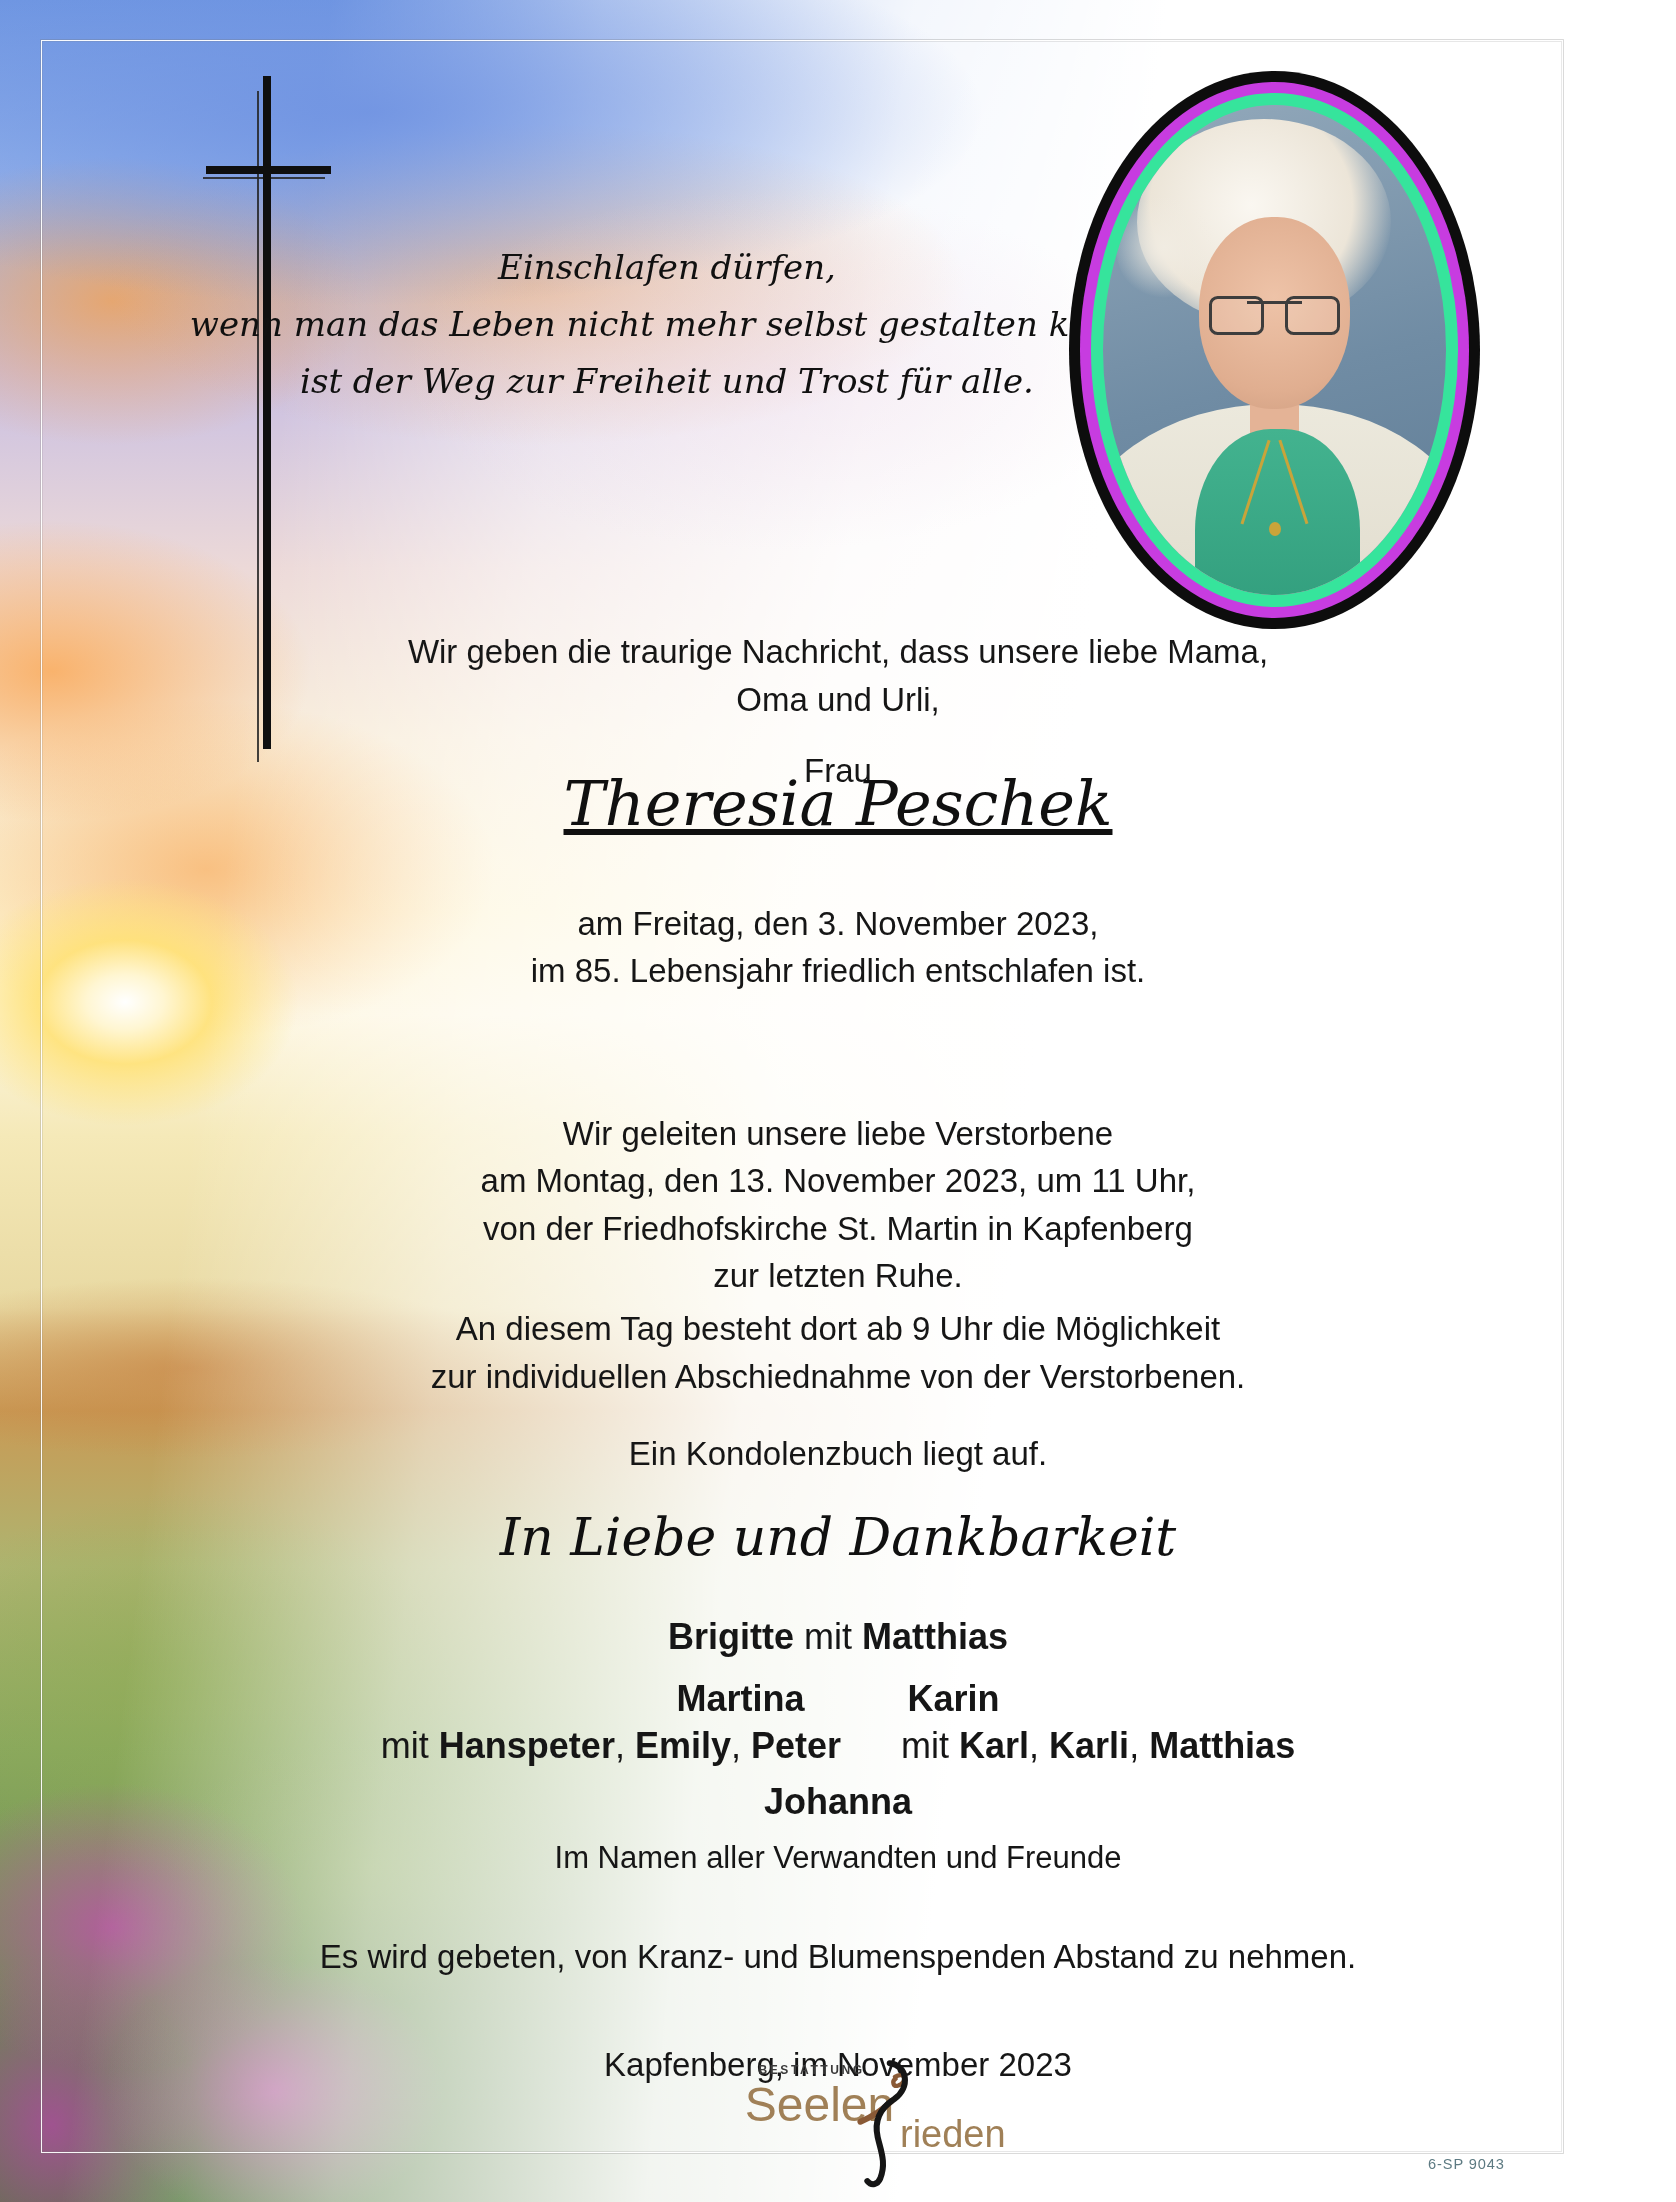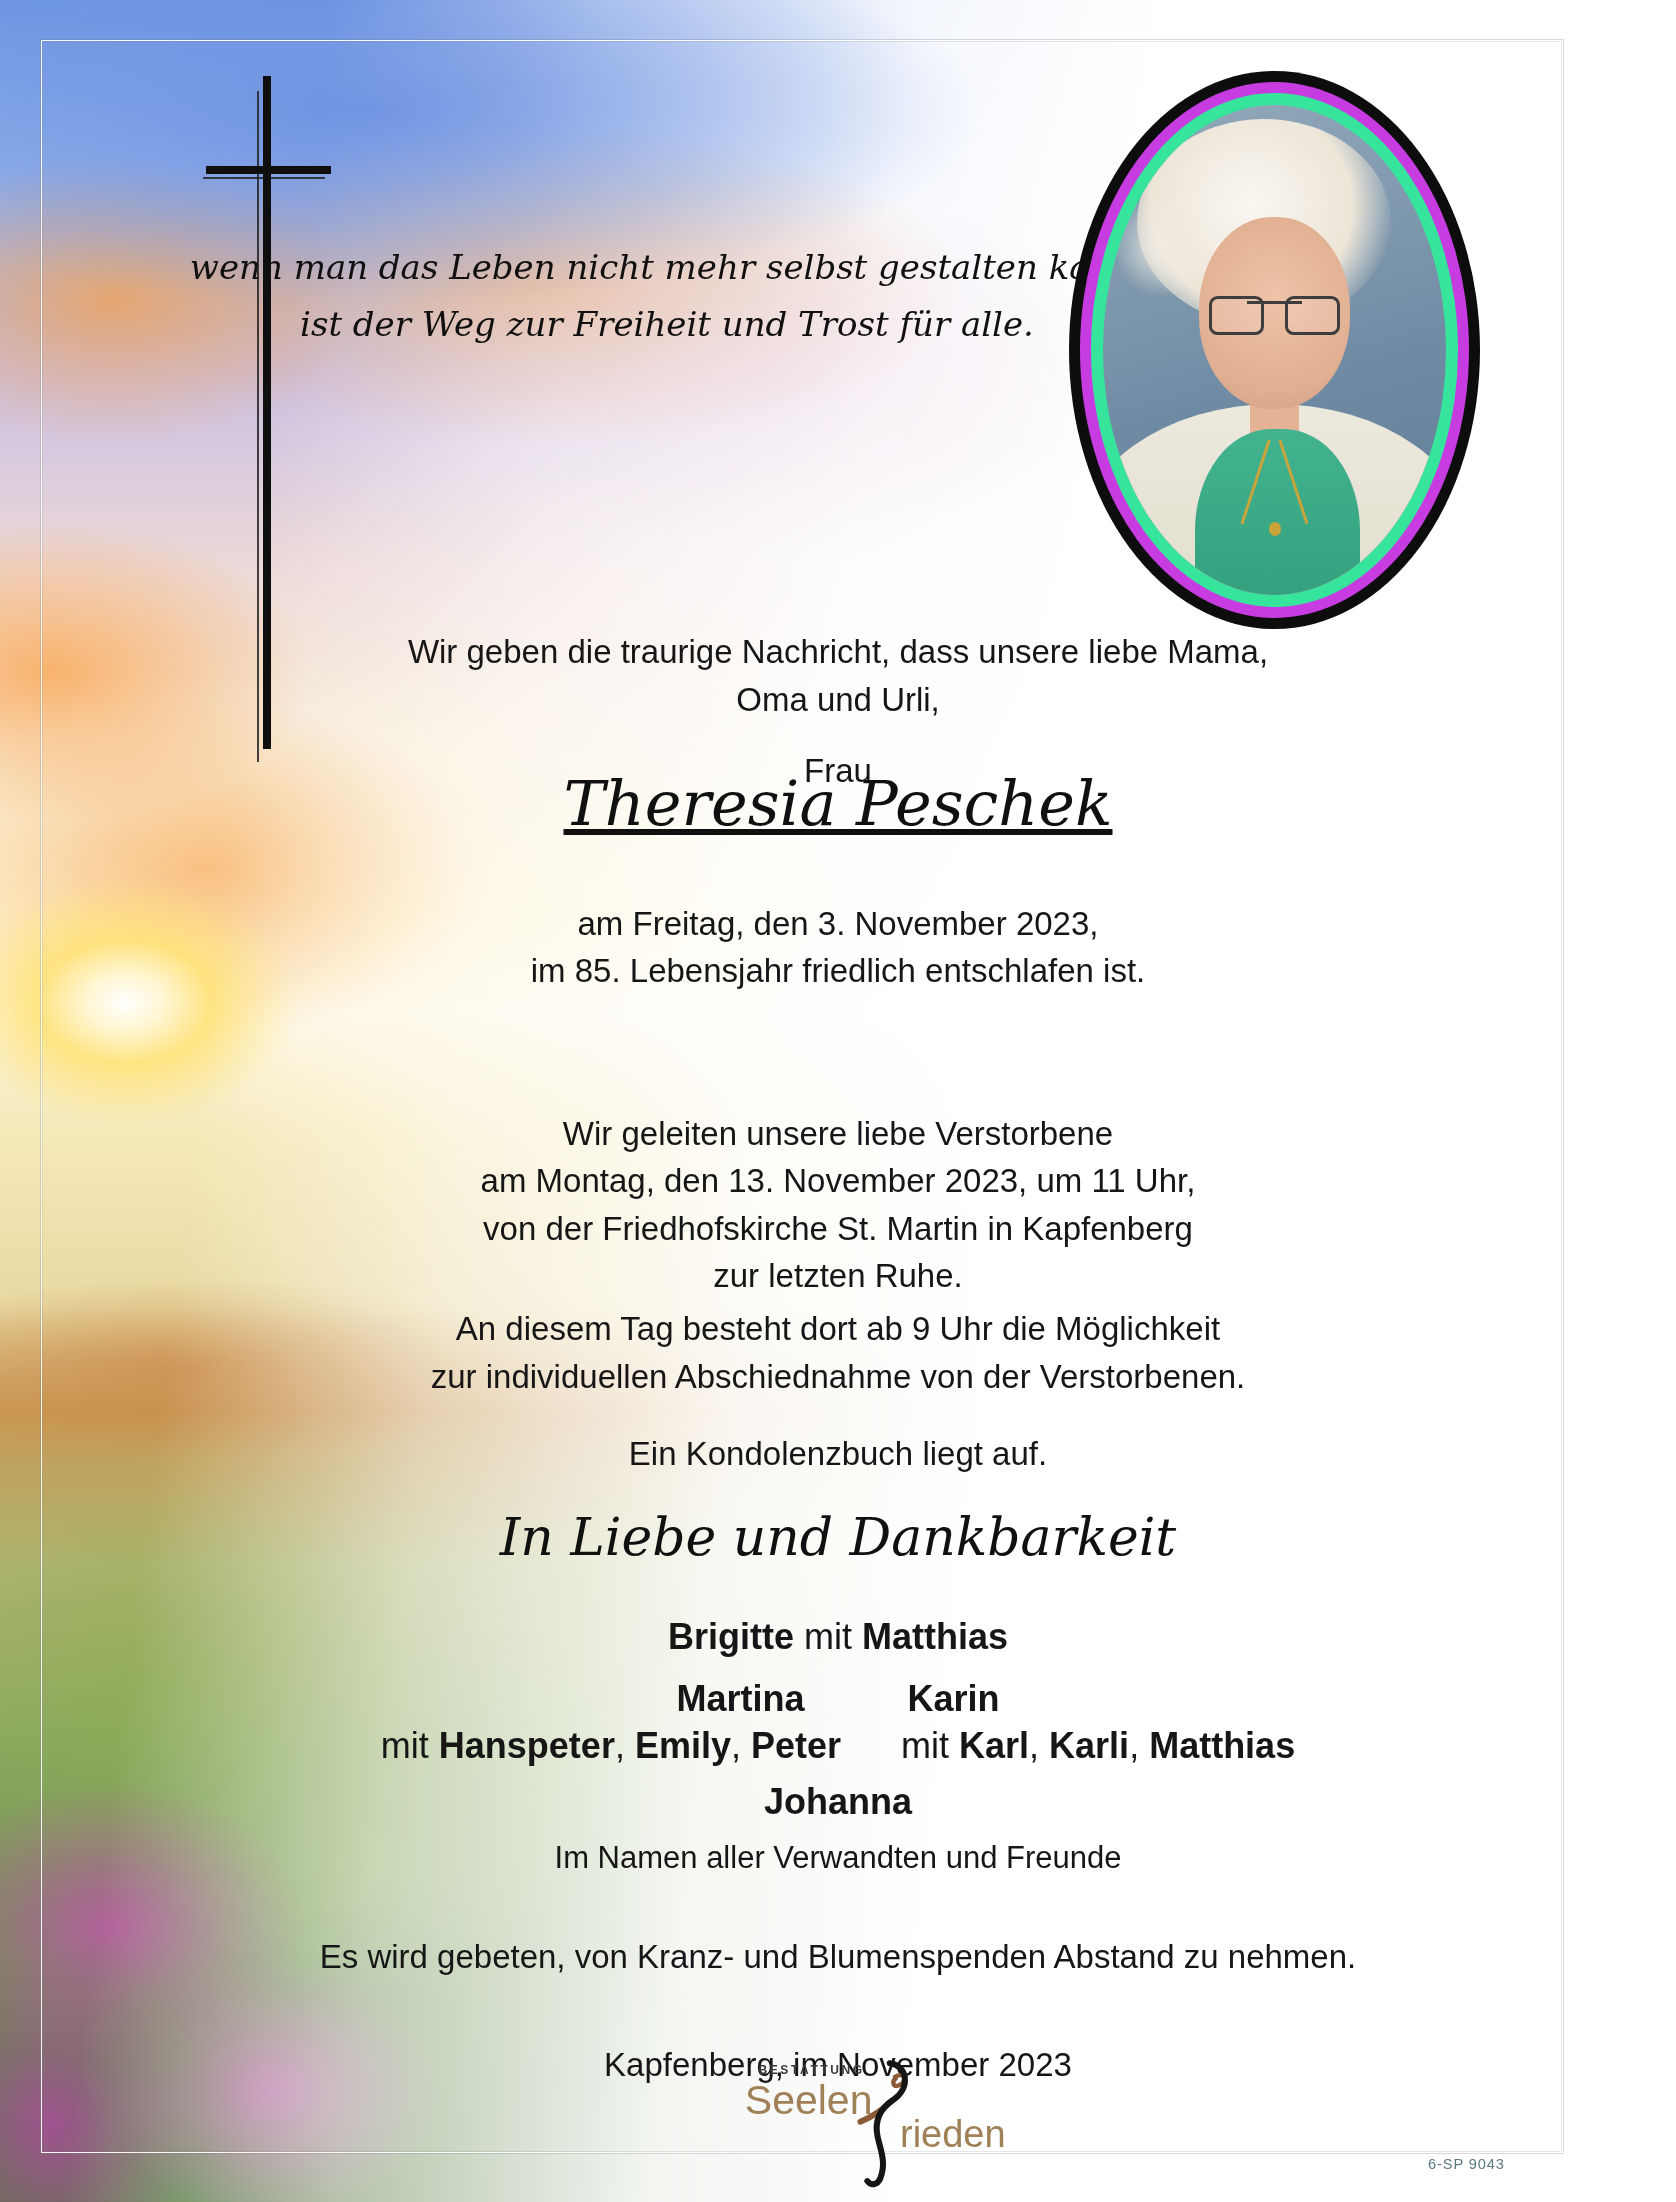--- a/index.html
+++ b/index.html
@@ -92,21 +92,21 @@
   .greentop { position:absolute; left:27%; top:66%; width:48%; height:45%;
           border-radius:46% 46% 0 0; background:linear-gradient(180deg,#43b38f,#2f9a7a); }
   .chain-l { position:absolute; left:44%; top:68%; width:2.6px; height:18%; background:#c9a43a; transform:rotate(18deg); }
   .chain-r { position:absolute; left:55%; top:68%; width:2.6px; height:18%; background:#c9a43a; transform:rotate(-18deg); }
   .pendant { position:absolute; left:48.5%; top:85%; width:12px; height:13.8px; border-radius:50%; background:#c9a43a; }
 
   
   .logo { left:731px; top:2058px; width:275px; height:142px; }
   .logo-label { position:absolute; left:27.5px; top:5.2px; font-size:12px; font-weight:bold;
                 letter-spacing:2.6px; color:#3a3a3a; font-family:"Liberation Sans", sans-serif; }
-  .logo-seelen { position:absolute; left:13.8px; top:19px; font-size:41px; color:#a08057;
+  .logo-seelen { position:absolute; left:13.8px; top:19px; font-size:48px; color:#a08057;
                  font-family:"Liberation Sans", sans-serif; }
   .logo-rieden { position:absolute; left:169px; top:55px; font-size:38px; color:#a08057;
                  font-family:"Liberation Sans", sans-serif; }
   .logo-ribbon { position:absolute; left:126px; top:0; }
 
   .print-code { left:1428px; top:2156px; width:172px; font-size:14.6px; color:#5d7a82;
                 letter-spacing:0.9px; }
 </style>
 </head>
 <body>
@@ -116,20 +116,21 @@
   <div class="abs frame"></div>
 
   <div>
     <div class="abs cross-v-thin"></div>
     <div class="abs cross-h-thin"></div>
     <div class="abs cross-v-thick"></div>
     <div class="abs cross-h-thick"></div>
   </div>
 
   <div class="abs quote-block script">
+    <div>Einschlafen dürfen,</div>
     <div>wenn man das Leben nicht mehr selbst gestalten kann,</div>
     <div>ist der Weg zur Freiheit und Trost für alle.</div>
   </div>
 
   <div class="abs photo-frame" style="background:#0d0d0d;">
     <div class="ring" style="background:#c73ce0;">
       <div class="ring" style="background:#36e49c; padding:11.2px;">
         <div class="photo-inner">
           <div class="cardigan"></div>
           <div class="neck"></div>

